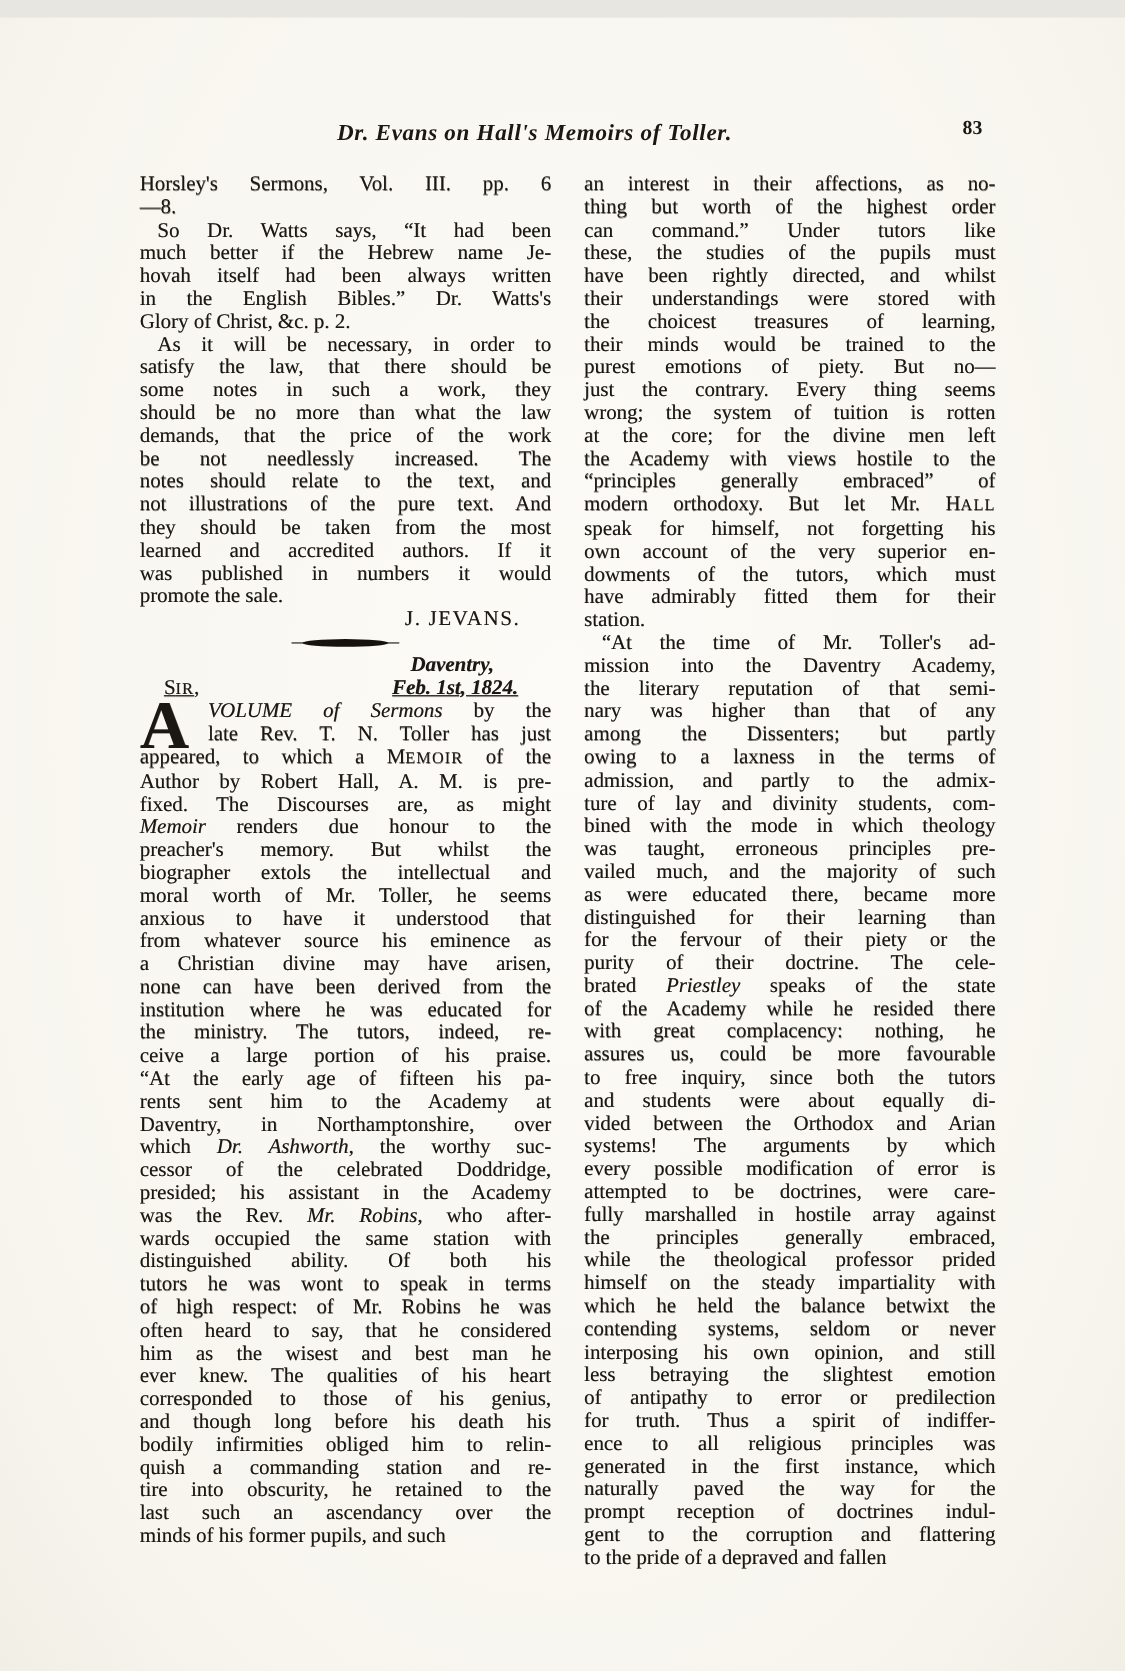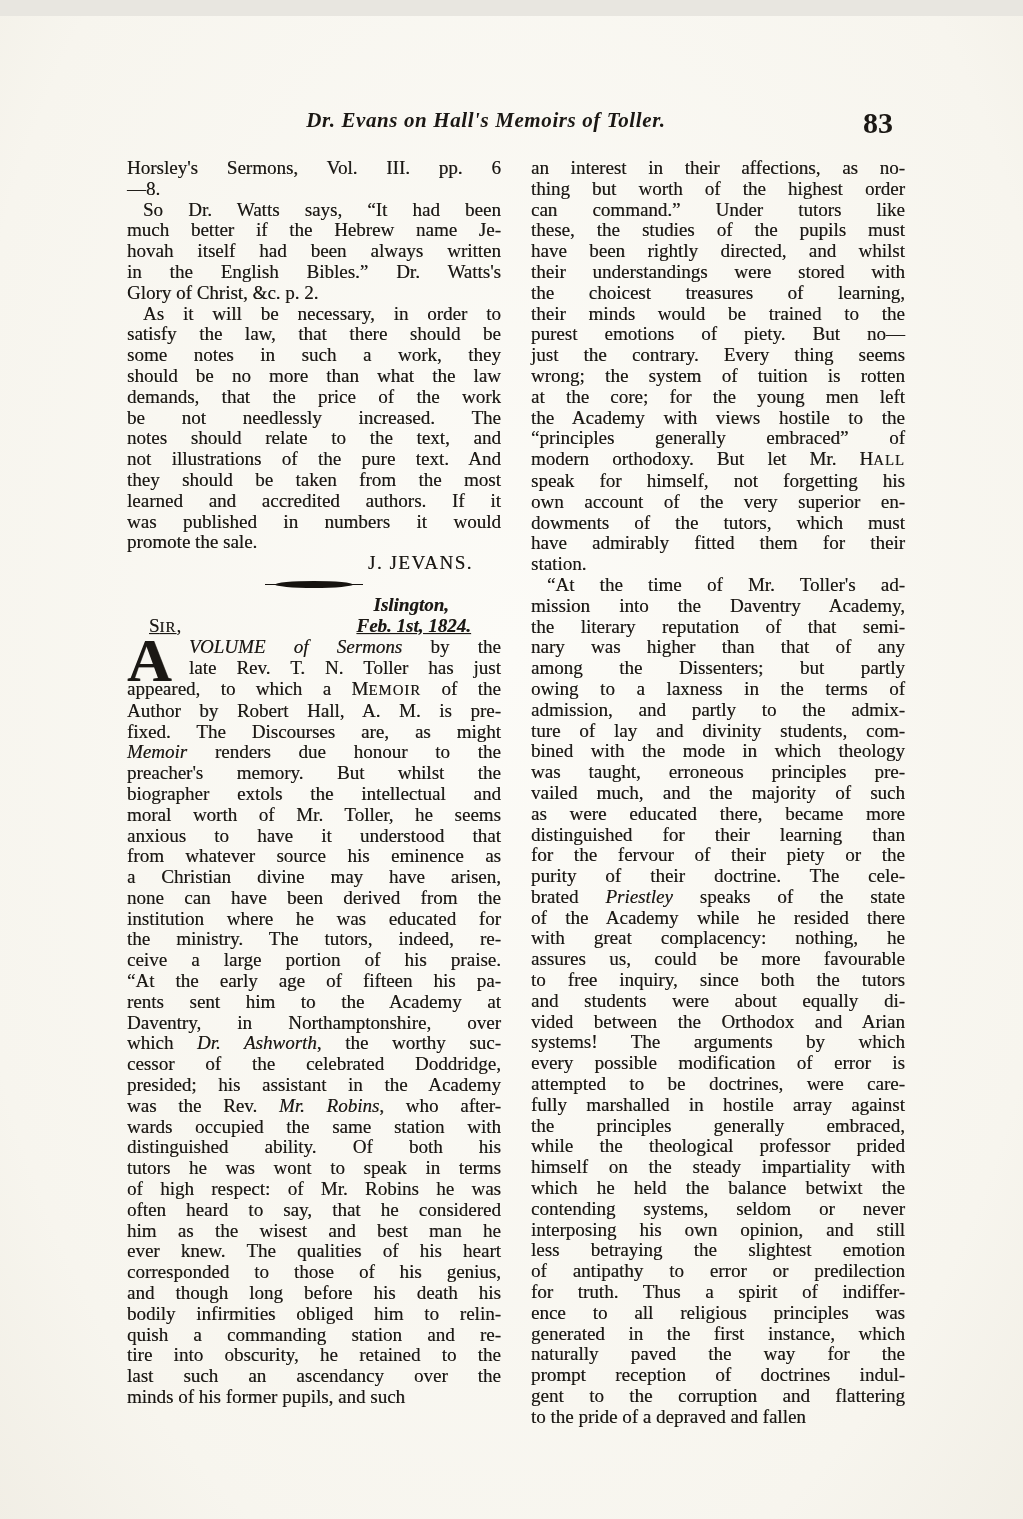--- a/index.html
+++ b/index.html
@@ -16,21 +16,21 @@
   }
   .header { position:relative; height:50px; }
   .header-title {
     text-align:center;
     font-style:italic; font-weight:bold;
     font-size:21px; letter-spacing:0.6px;
     padding-right:60px;
   }
   .page-number {
     position:absolute; right:12px; top:-2px;
-    font-size:30px; font-weight:bold;
+    font-size:18px; font-weight:bold;
   }
   .columns { display:flex; gap:30px; }
   .col { width:381px; }
   .line {
     font-size:19px; line-height:20.8px;
     text-align:justify; text-align-last:justify;
     text-shadow:0.3px 0.25px 0.2px rgba(27,24,20,0.55);
     overflow:visible;
   }
   .line.last { text-align-last:left; }
@@ -108,21 +108,21 @@
           <div class="line">they should be taken from the most</div>
           <div class="line">learned and accredited authors. If it</div>
           <div class="line">was published in numbers it would</div>
           <div class="line last">promote the sale.</div>
         </div>
         <div class="signature">J. JEVANS.</div>
         <div class="divider">
           <span class="rule"></span>
         </div>
         <div class="dateline">
-          <div class="place">Islington,</div>
+          <div class="place">Daventry,</div>
           <div class="row">
             <span class="salutation">S<span class="sc">IR</span>,</span>
             <span class="date">Feb. 1st, 1824.</span>
           </div>
         </div>
         <div class="para">
           <span class="dropcap">A</span>
           <div class="line dc-offset"><i>VOLUME of Sermons</i> by the</div>
           <div class="line dc-offset">late Rev. T. N. Toller has just</div>
           <div class="line">appeared, to which a M<span class="sc">EMOIR</span> of the</div>
@@ -168,21 +168,21 @@
           <div class="line">thing but worth of the highest order</div>
           <div class="line">can command.” Under tutors like</div>
           <div class="line">these, the studies of the pupils must</div>
           <div class="line">have been rightly directed, and whilst</div>
           <div class="line">their understandings were stored with</div>
           <div class="line">the choicest treasures of learning,</div>
           <div class="line">their minds would be trained to the</div>
           <div class="line">purest emotions of piety. But no—</div>
           <div class="line">just the contrary. Every thing seems</div>
           <div class="line">wrong; the system of tuition is rotten</div>
-          <div class="line">at the core; for the young men left</div>
+          <div class="line">at the core; for the divine men left</div>
           <div class="line">the Academy with views hostile to the</div>
           <div class="line">“principles generally embraced” of</div>
           <div class="line">modern orthodoxy. But let Mr. H<span class="sc">ALL</span></div>
           <div class="line">speak for himself, not forgetting his</div>
           <div class="line">own account of the very superior en-</div>
           <div class="line">dowments of the tutors, which must</div>
           <div class="line">have admirably fitted them for their</div>
           <div class="line last">station.</div>
         </div>
         <div class="para">

